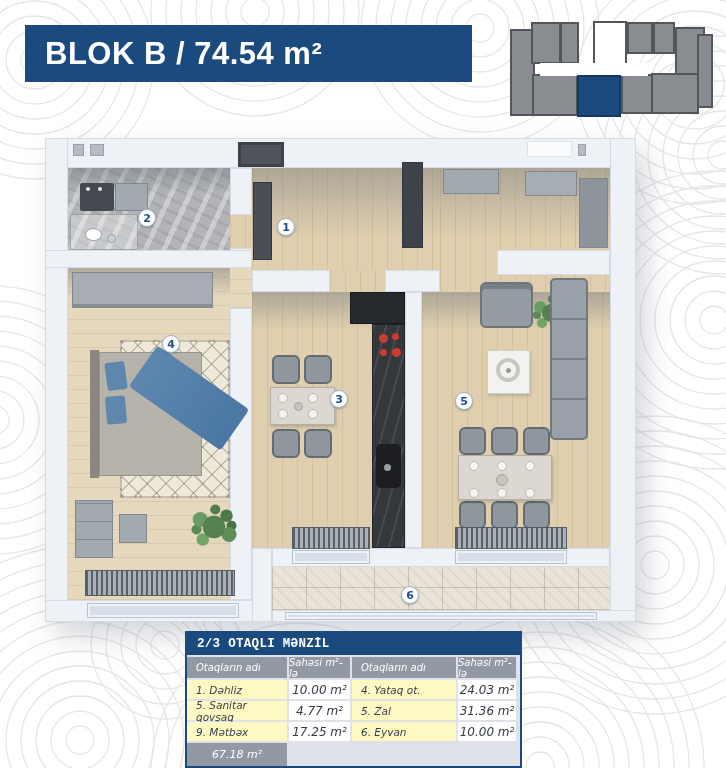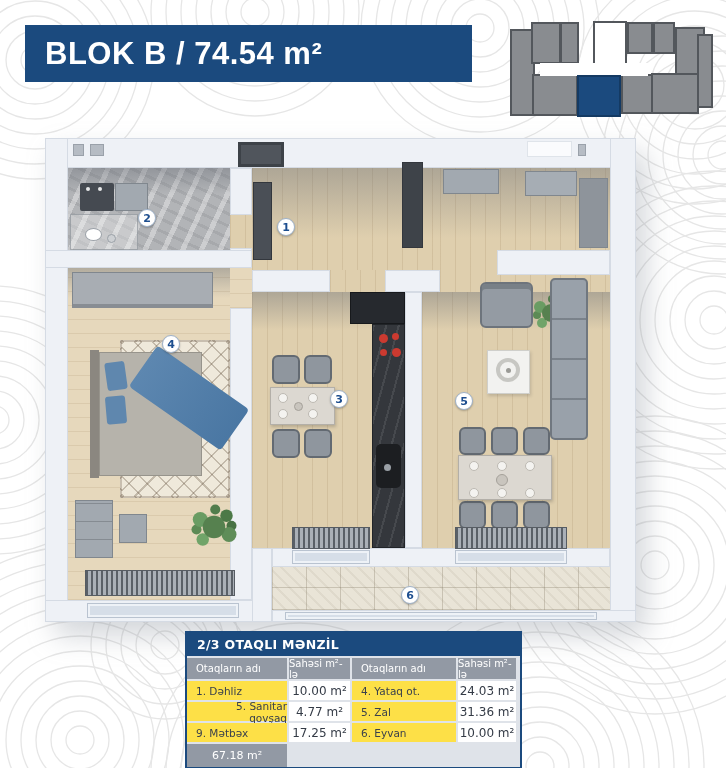--- a/index.html
+++ b/index.html
@@ -36,25 +36,25 @@
   .plant{width:18px;height:18px;border-radius:50%;background:#56814f;
          box-shadow:-11px -6px 0 -3px #699c63,10px -9px 0 -4px #4c7947,12px 6px 0 -3px #5f8d58,
                     -9px 10px 0 -4px #70a469,1px -14px 0 -5px #527d4c,-14px 2px 0 -5px #5c8a55,14px -1px 0 -5px #487244;}
   .win{background:#d6dee8;border:1px solid #b9c3d0;box-shadow:inset 0 0 0 2px #eef2f7;}
   .badge{width:18px;height:18px;border-radius:50%;background:#fff;border:1.5px solid #9fb2c9;color:#1d4e8f;
          font-weight:bold;font-size:11px;line-height:17px;text-align:center;box-shadow:0 1px 2px rgba(0,0,0,.25);z-index:5;}
 
   
   .atable{left:185px;top:631px;width:333px;background:#dfe3e9;border:2px solid #1b4a7e;}
   .atable .ttl{background:#1b4a7e;color:#fff;font-weight:bold;font-size:12.5px;letter-spacing:.3px;
-               padding:4px 0 4px 10px;margin-bottom:2px;}
+               padding:4px 0 4px 10px;margin-bottom:2px;font-family:Liberation Mono, monospace;}
   .tgrid{display:grid;grid-template-columns:100px 61px 104px 58px;grid-template-rows:21px 19px 19px 19px 23px;gap:2px;}
-  .tgrid div{display:flex;align-items:center;}
+  .tgrid div{display:flex;align-items:center;font-style:italic;}
   .hcell{background:#9299a4;color:#fff;font-size:10px;}
-  .ncell{background:#fde047;color:#3a414c;font-size:10.5px;padding-left:9px;text-align:right;}
+  .ncell{background:#fef9c3;color:#3a414c;font-size:10.5px;padding-left:9px;}
   .acell{background:#fff;color:#343b46;font-size:12px;justify-content:center;}
   .hname{padding-left:9px;}
   .hval{justify-content:center;}
   .flab{grid-column:1/4;background:#9299a4;color:#fff;font-size:11px;padding-left:9px;}
   .fval{background:#9299a4;color:#fff;font-size:11px;justify-content:center;}
 </style>
 </head>
 <body>
 
 <svg id="bg-arcs" width="726" height="768">

